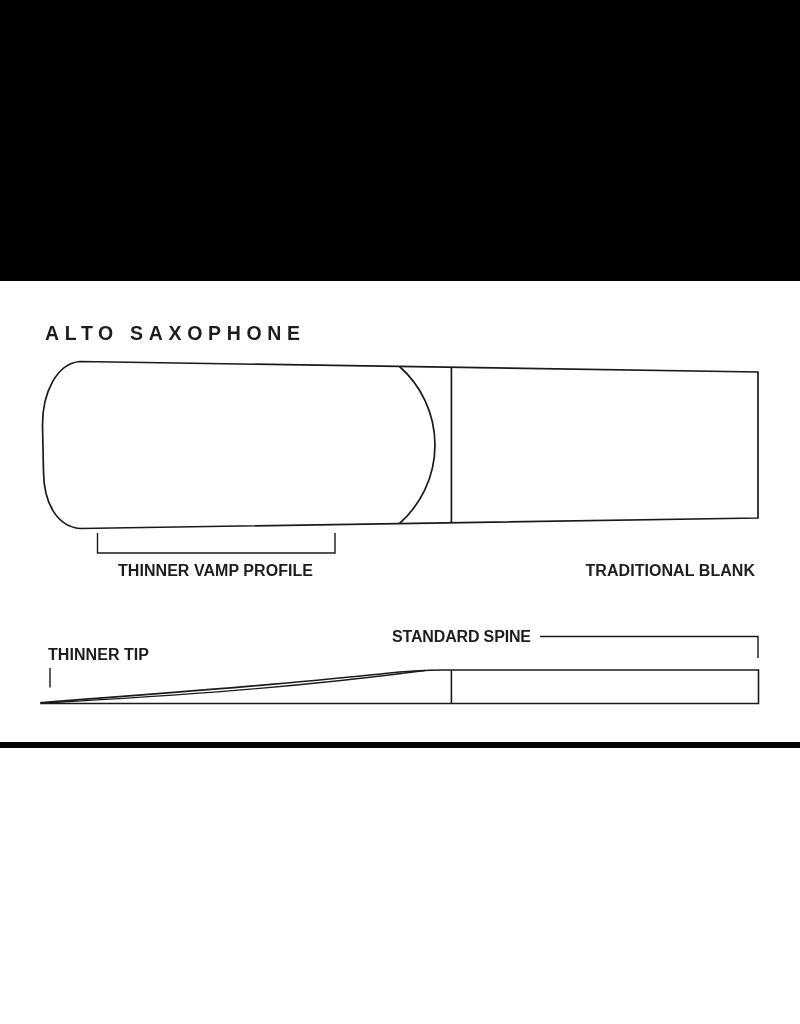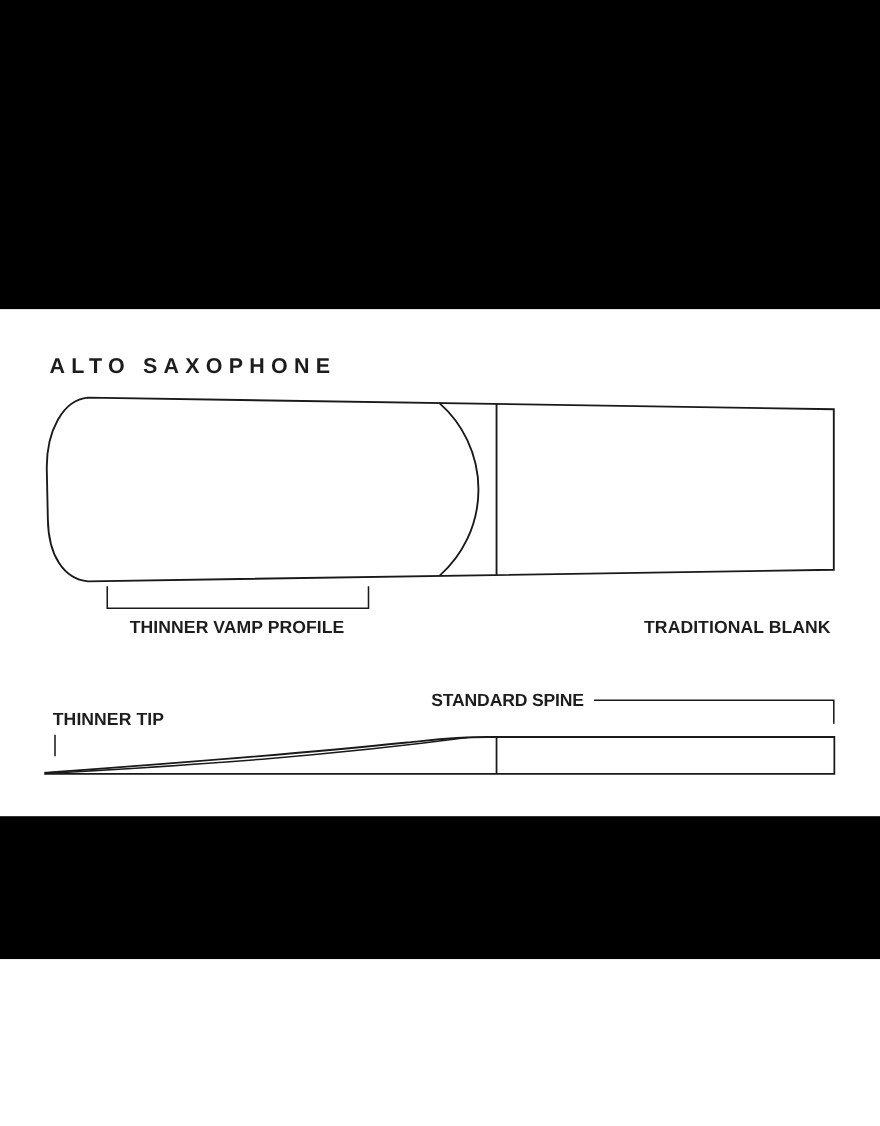--- a/index.html
+++ b/index.html
@@ -1,16 +1,16 @@
 <!DOCTYPE html>
 <html><head>
 <meta charset="utf-8">
 <style>
   html,body{margin:0;padding:0;background:#fff;}
-  .page{position:relative;width:800px;height:872px;overflow:hidden;background:#fff;
+  .page{position:relative;width:800px;height:748px;overflow:hidden;background:#fff;
         font-family:"Liberation Sans",sans-serif;}
   svg text{font-family:"Liberation Sans",sans-serif;font-weight:bold;fill:#1d1d1d;}
 </style>
 </head>
 <body>
 <div class="page">
 <svg width="800" height="1024" viewBox="0 0 800 1024" xmlns="http://www.w3.org/2000/svg">
 
   <rect x="0" y="0" width="800" height="1024" fill="#ffffff"></rect>
 

